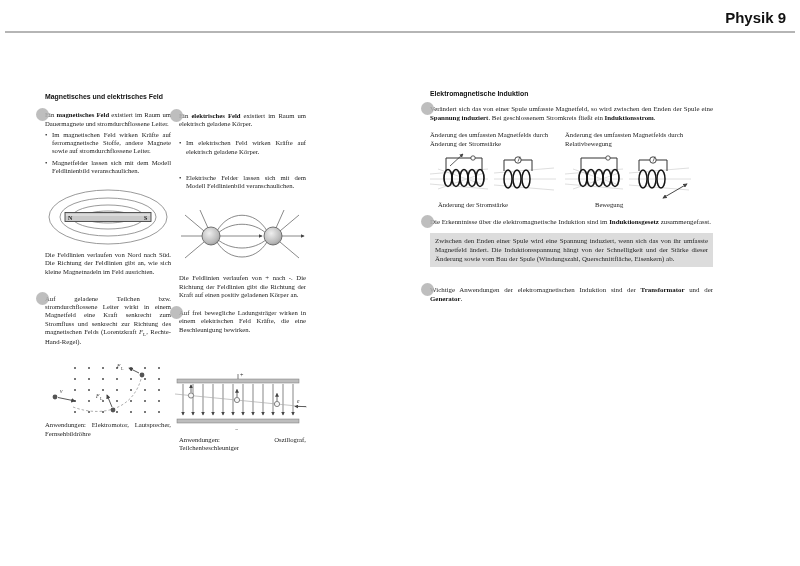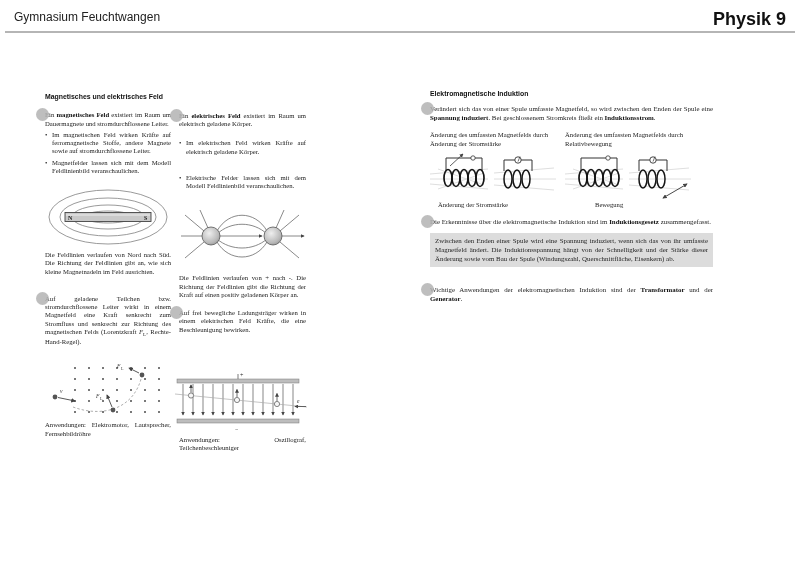--- a/index.html
+++ b/index.html
@@ -2,21 +2,21 @@
 <html><head>
 <meta charset="utf-8">
 <style>
   html,body{margin:0;padding:0;background:#ffffff;}
   .page{position:relative;width:800px;height:566px;background:#fff;overflow:hidden;
         font-family:"Liberation Serif",serif;color:#1d1d1d;}
   
   .hdr-left{position:absolute;left:14px;top:10px;font-family:"Liberation Sans",sans-serif;
             font-size:12px;color:#222;}
   .hdr-right{position:absolute;right:14px;top:9px;font-family:"Liberation Sans",sans-serif;
-             font-size:18px;font-weight:bold;color:#111;}
+             font-size:15px;font-weight:bold;color:#111;}
   .hdr-rule{position:absolute;left:5px;right:5px;top:31px;border-top:2px solid #b5b5b5;}
   .title{position:absolute;left:0;top:44px;width:100%;text-align:center;
          font-family:"Liberation Sans",sans-serif;font-size:19px;font-weight:bold;
          text-decoration:underline;color:#0d0d0d;letter-spacing:.3px;}
   
   .col{position:absolute;text-align:justify;font-size:6.7px;line-height:1.23;color:#242424;}
   .col1{left:45px;top:93px;width:126px;}
   .col2{left:179px;top:112px;width:127px;}
   .col3{left:430px;top:90px;width:283px;line-height:1.28;font-size:6.9px;}
   .colhead{font-family:"Liberation Sans",sans-serif;font-weight:bold;font-size:6.9px;
@@ -52,21 +52,20 @@
       <stop offset="100%" stop-color="#8f8f8f"></stop>
     </radialGradient>
     <pattern id="dotp" x="0" y="0" width="14" height="11" patternUnits="userSpaceOnUse">
       <circle cx="2" cy="2" r="1" fill="#4c4c4c"></circle>
     </pattern>
   </defs>
 </svg>
 
 <div class="page">
 
-  <div class="hdr-left">Gymnasium Feuchtwangen</div>
   <div class="hdr-right">Physik 9</div>
   <div class="hdr-rule"></div>
 
   <div class="col col1">
     <div class="colhead">Magnetisches und elektrisches Feld</div>
 
     <p style="margin-top:10px">
       <span class="dotmark"></span>
       <span>Ein </span><b>magnetisches Feld</b><span> existiert im Raum um Dauermagnete und stromdurchflossene Leiter.</span>
     </p>

